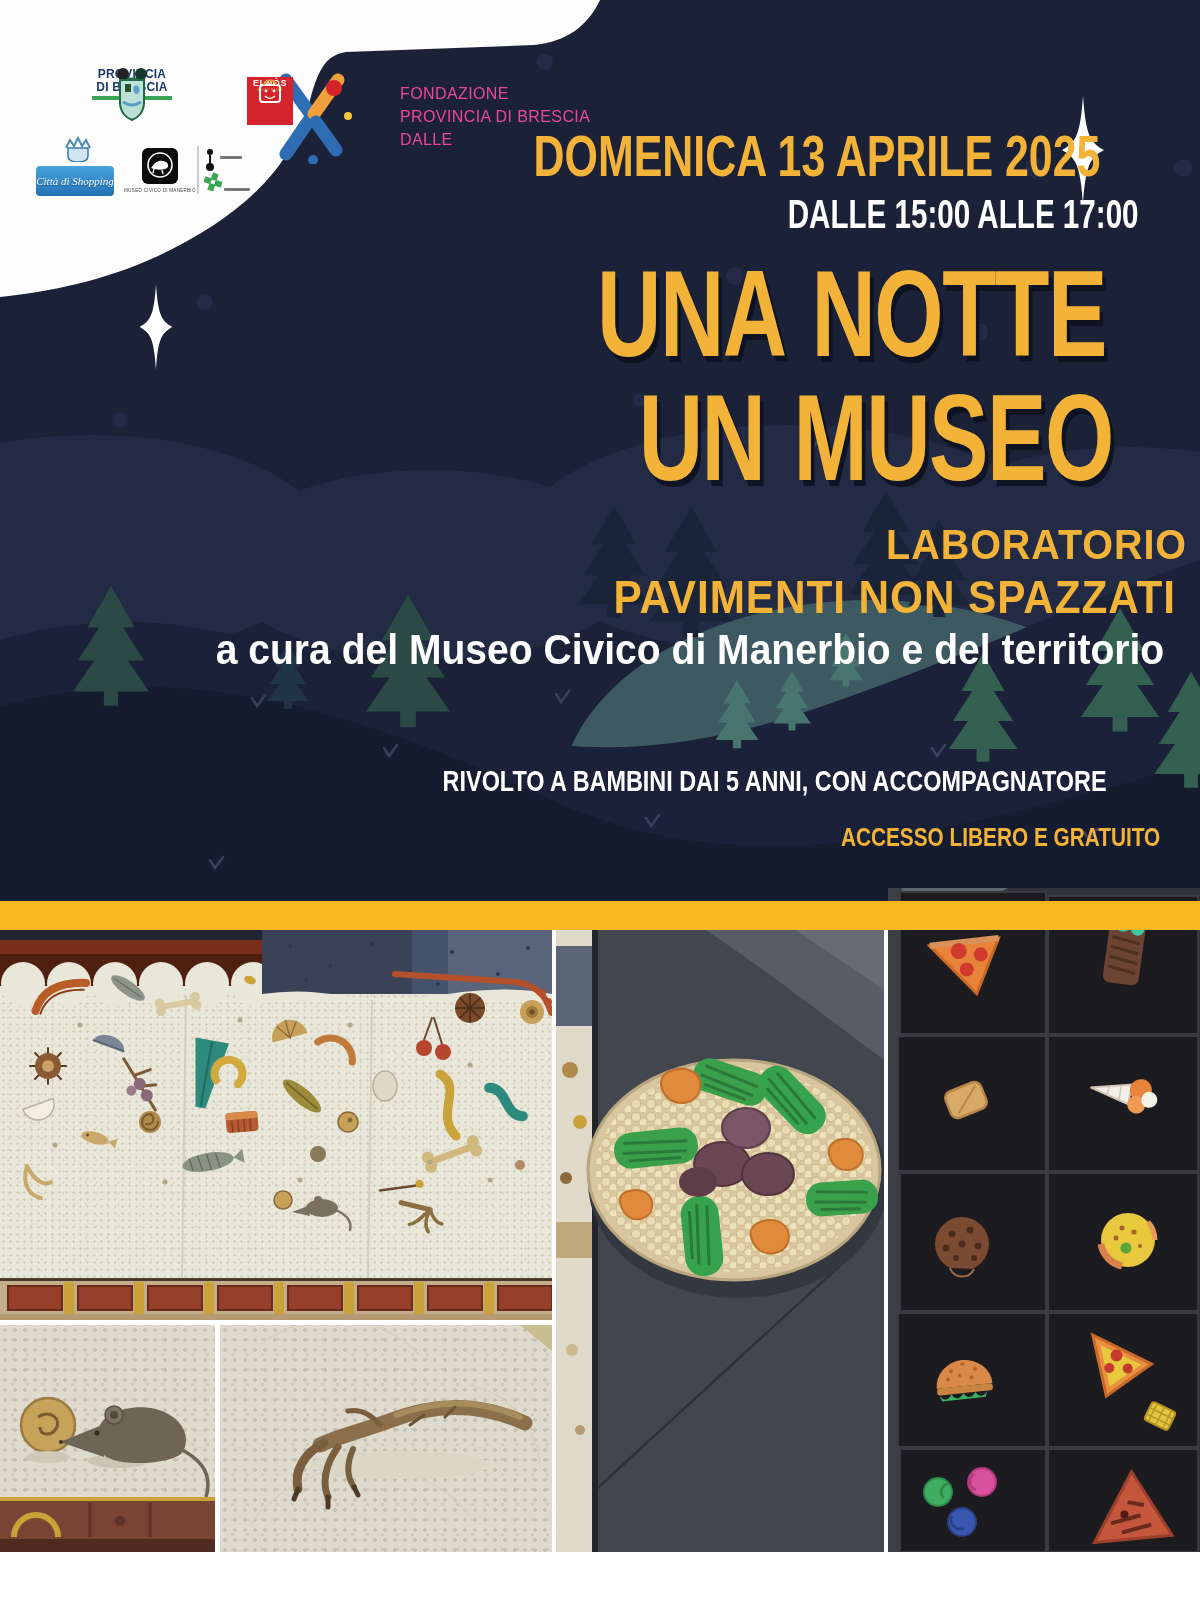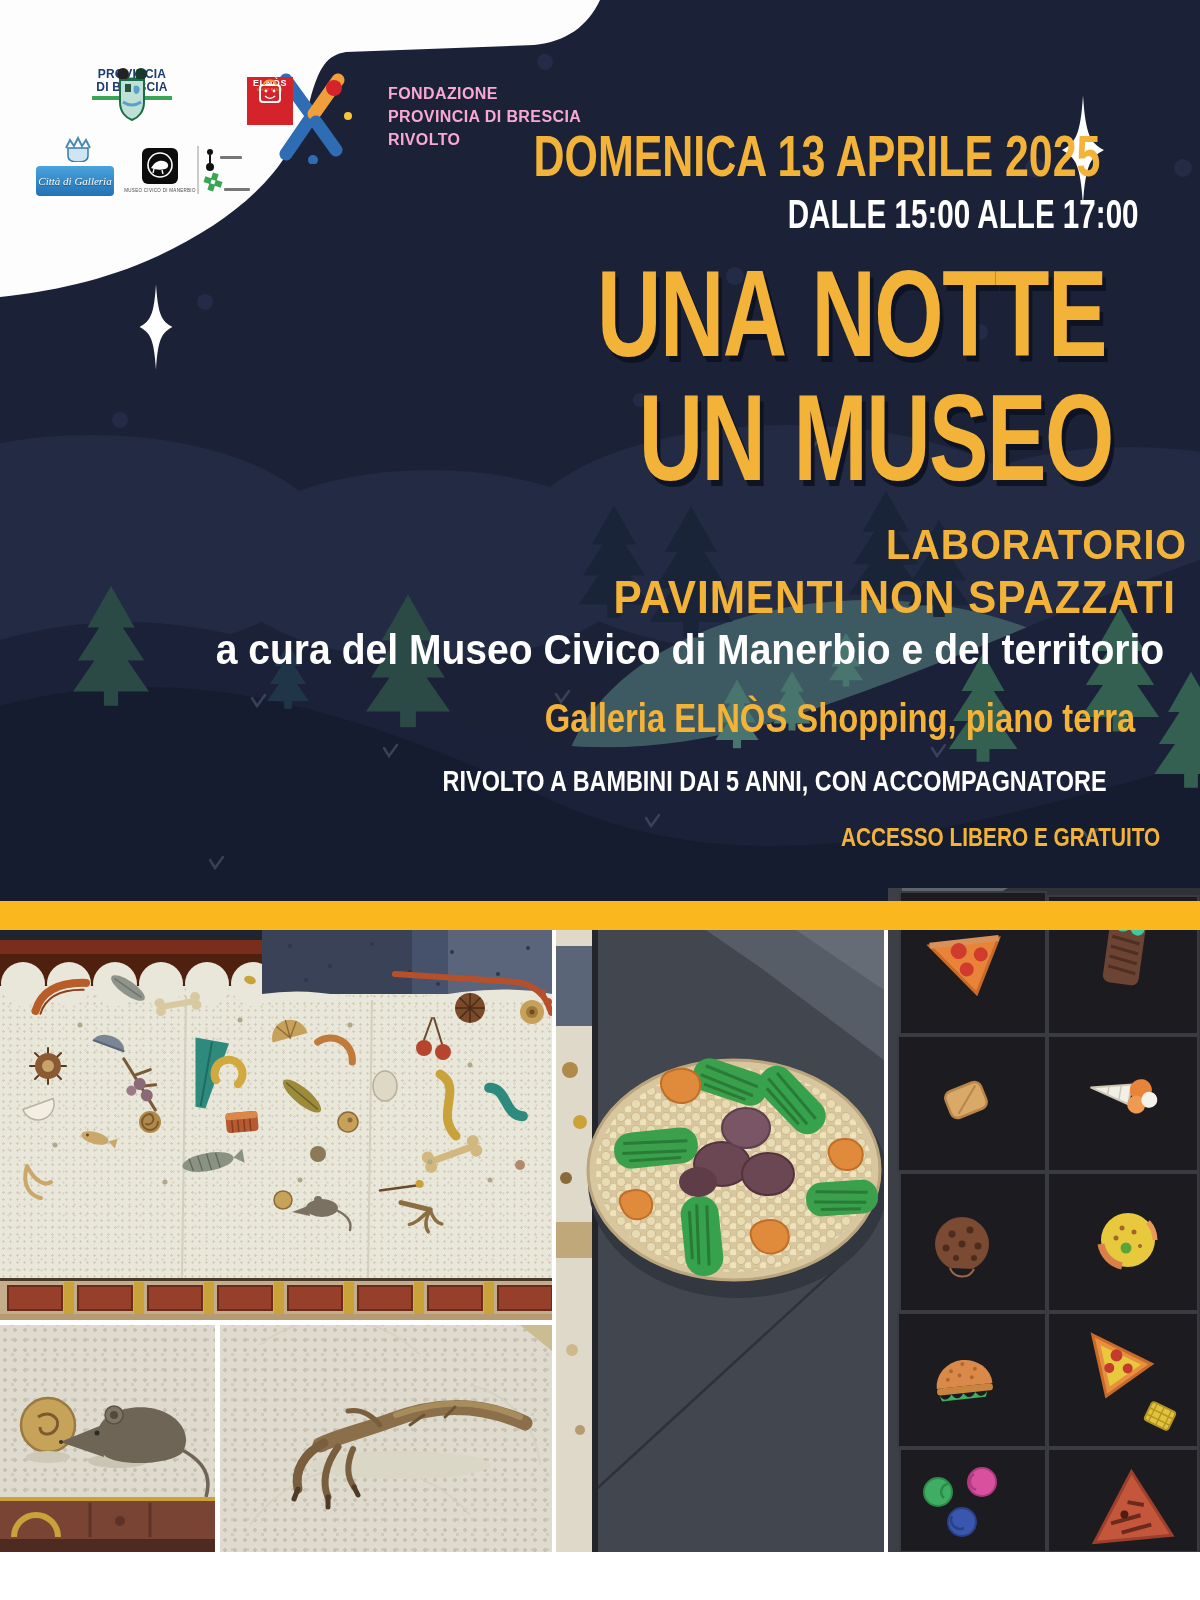--- a/index.html
+++ b/index.html
@@ -49,21 +49,21 @@
   .photo svg{position:absolute;left:0;top:0;}
   .ph-main{left:0;top:930px;width:552px;height:390px;z-index:2;}
   .ph-mouse{left:0;top:1325px;width:215px;height:227px;z-index:2;}
   .ph-claw{left:220px;top:1325px;width:332px;height:227px;z-index:2;}
   .ph-mid{left:556px;top:930px;width:328px;height:622px;background:#41464f;z-index:2;}
   .ph-grid{left:888px;top:888px;width:312px;height:664px;background:#303238;z-index:2;}
   
   .logo-abs{position:absolute;}
   .prov-text{font-size:12px;font-weight:700;color:#1a3c6e;line-height:13px;text-align:center;letter-spacing:.2px;}
   .prov-underline{height:4px;background:#3aa655;margin-top:2px;}
-  .fond-text{font-size:16px;font-weight:700;color:#f9a8d4;line-height:23px;letter-spacing:.4px;}
+  .fond-text{font-size:16px;font-weight:400;color:#ec4899;line-height:23px;letter-spacing:.4px;margin-left:12px;}
   .elnos-box{width:46px;height:48px;background:#d4232b;color:#fff;text-align:center;}
   .elnos-name{font-size:9px;font-weight:700;letter-spacing:.6px;margin-top:1px;}
   .elnos-sub{font-size:3.5px;color:#f0a03a;letter-spacing:1px;}
   .maner-banner{width:78px;height:30px;border-radius:4px;background:linear-gradient(#4aa3dc,#2271b5);
      color:#fff;font-family:"Liberation Serif",serif;font-style:italic;font-size:11px;
      display:flex;align-items:center;justify-content:center;text-shadow:0 1px 1px rgba(0,0,0,.4);}
   .museo-box{width:36px;height:36px;background:#0c0c0c;border-radius:6px;}
   .museo-caption{width:80px;font-size:4.5px;color:#444;text-align:center;letter-spacing:.3px;}
 </style>
 </head>
@@ -173,42 +173,42 @@
           <path d="M48,50 L68,78" stroke="#2e6db4" stroke-width="13" fill="none" stroke-linecap="round"></path>
           <circle cx="66" cy="16" r="8" fill="#d4232b"></circle>
           <circle cx="10" cy="44" r="5" fill="#d4232b"></circle>
           <circle cx="80" cy="44" r="4" fill="#f5c63a"></circle>
           <circle cx="45" cy="88" r="5" fill="#2e6db4"></circle>
         </svg>
       </div>
       <div class="logo-abs fond-text" style="left:388px;top:82px;">
         <div>FONDAZIONE</div>
         <div>PROVINCIA DI BRESCIA</div>
-        <div>RIVOLTO</div>
+        <div>DALLE</div>
       </div>
 
       <div class="logo-abs elnos-box" style="left:247px;top:77px;left:247px;">
         <svg width="46" height="28" viewBox="0 0 46 28">
           <rect x="13" y="8" width="20" height="17" rx="3" fill="none" stroke="#fff" stroke-width="2"></rect>
           <path d="M17,8 C17,2 29,2 29,8" fill="none" stroke="#f0a03a" stroke-width="2"></path>
           <circle cx="19" cy="14" r="1.4" fill="#fff"></circle>
             <circle cx="27" cy="14" r="1.4" fill="#fff"></circle>
           <path d="M18,19 c3,3 7,3 10,0" stroke="#fff" stroke-width="1.6" fill="none"></path>
         </svg>
         <div class="elnos-name">ELNÒS</div>
         <div class="elnos-sub">SHOPPING</div>
       </div>
 
       <div class="logo-abs" style="left:36px;top:136px;width:78px;">
         <svg width="78" height="26" viewBox="0 0 78 26" style="position:static">
           <path d="M30,12 l4,-8 l4,6 l4,-8 l4,8 l4,-6 l4,8" stroke="#4a8ab8" stroke-width="2" fill="none"></path>
           <path d="M32,12 h20 v8 c0,4 -4,6 -10,6 c-6,0 -10,-2 -10,-6 Z" fill="#cfe6f2" stroke="#3a7aa8" stroke-width="1.5"></path>
         </svg>
         <div class="maner-banner">
-          <span>Città di Galleria</span>
+          <span>Città di Shopping</span>
         </div>
       </div>
 
       <div class="logo-abs" style="left:142px;top:148px;">
         <div class="museo-box">
           <svg width="36" height="36" viewBox="0 0 36 36">
             <circle cx="18" cy="17" r="12" fill="none" stroke="#fff" stroke-width="1.6"></circle>
             <path d="M9,20 c4,-7 10,-9 15,-6 c3,2 3,6 -1,7 c-4,1 -9,1 -14,-1 Z" fill="#fff"></path>
             <path d="M12,21 l-1,4 M20,22 l1,4" stroke="#fff" stroke-width="1.4"></path>
           </svg>
@@ -234,21 +234,20 @@
       </div>
     </div>
 
     <div class="line yellow date-line"><span class="sx">DOMENICA 13 APRILE 2025</span></div>
     <div class="line time-line"><span class="sx">DALLE 15:00 ALLE 17:00</span></div>
     <div class="line yellow title-line1"><span class="sx">UNA NOTTE</span></div>
     <div class="line yellow lab-line1"><span class="sx">LABORATORIO</span></div>
     <div class="line yellow title-line2"><span class="sx">UN MUSEO</span></div>
     <div class="line curator-line"><span class="sx">a cura del Museo Civico di Manerbio e del territorio</span></div>
     <div class="line yellow lab-line2"><span class="sx">PAVIMENTI NON SPAZZATI</span></div>
-    <div class="line yellow venue-line"><span class="sx">Galleria ELNÒS Shopping, piano terra</span></div>
     <div class="line audience-line"><span class="sx">RIVOLTO A BAMBINI DAI 5 ANNI, CON ACCOMPAGNATORE</span></div>
     <div class="line yellow access-line"><span class="sx">ACCESSO LIBERO E GRATUITO</span></div>
   </div>
 
   <div class="bar"></div>
 
   <div class="photo tess ph-main">
     <svg width="552" height="390" viewBox="0 0 552 390">
 
       <rect x="0" y="0" width="262" height="56" fill="#50200f"></rect>

